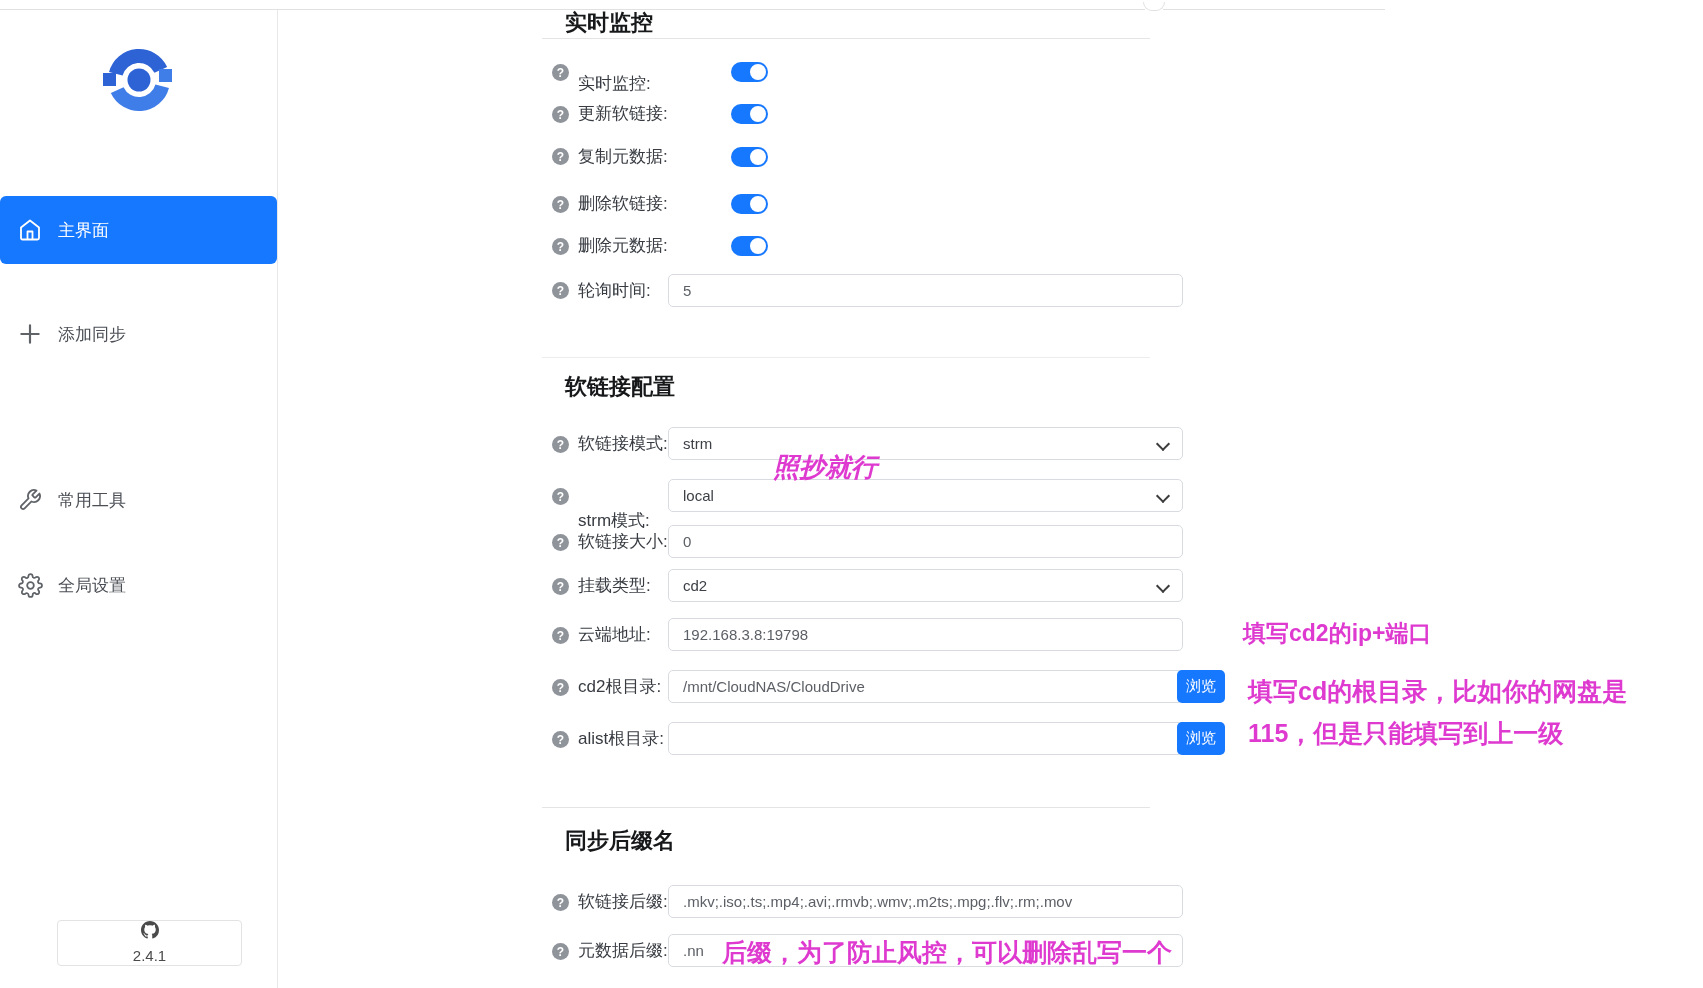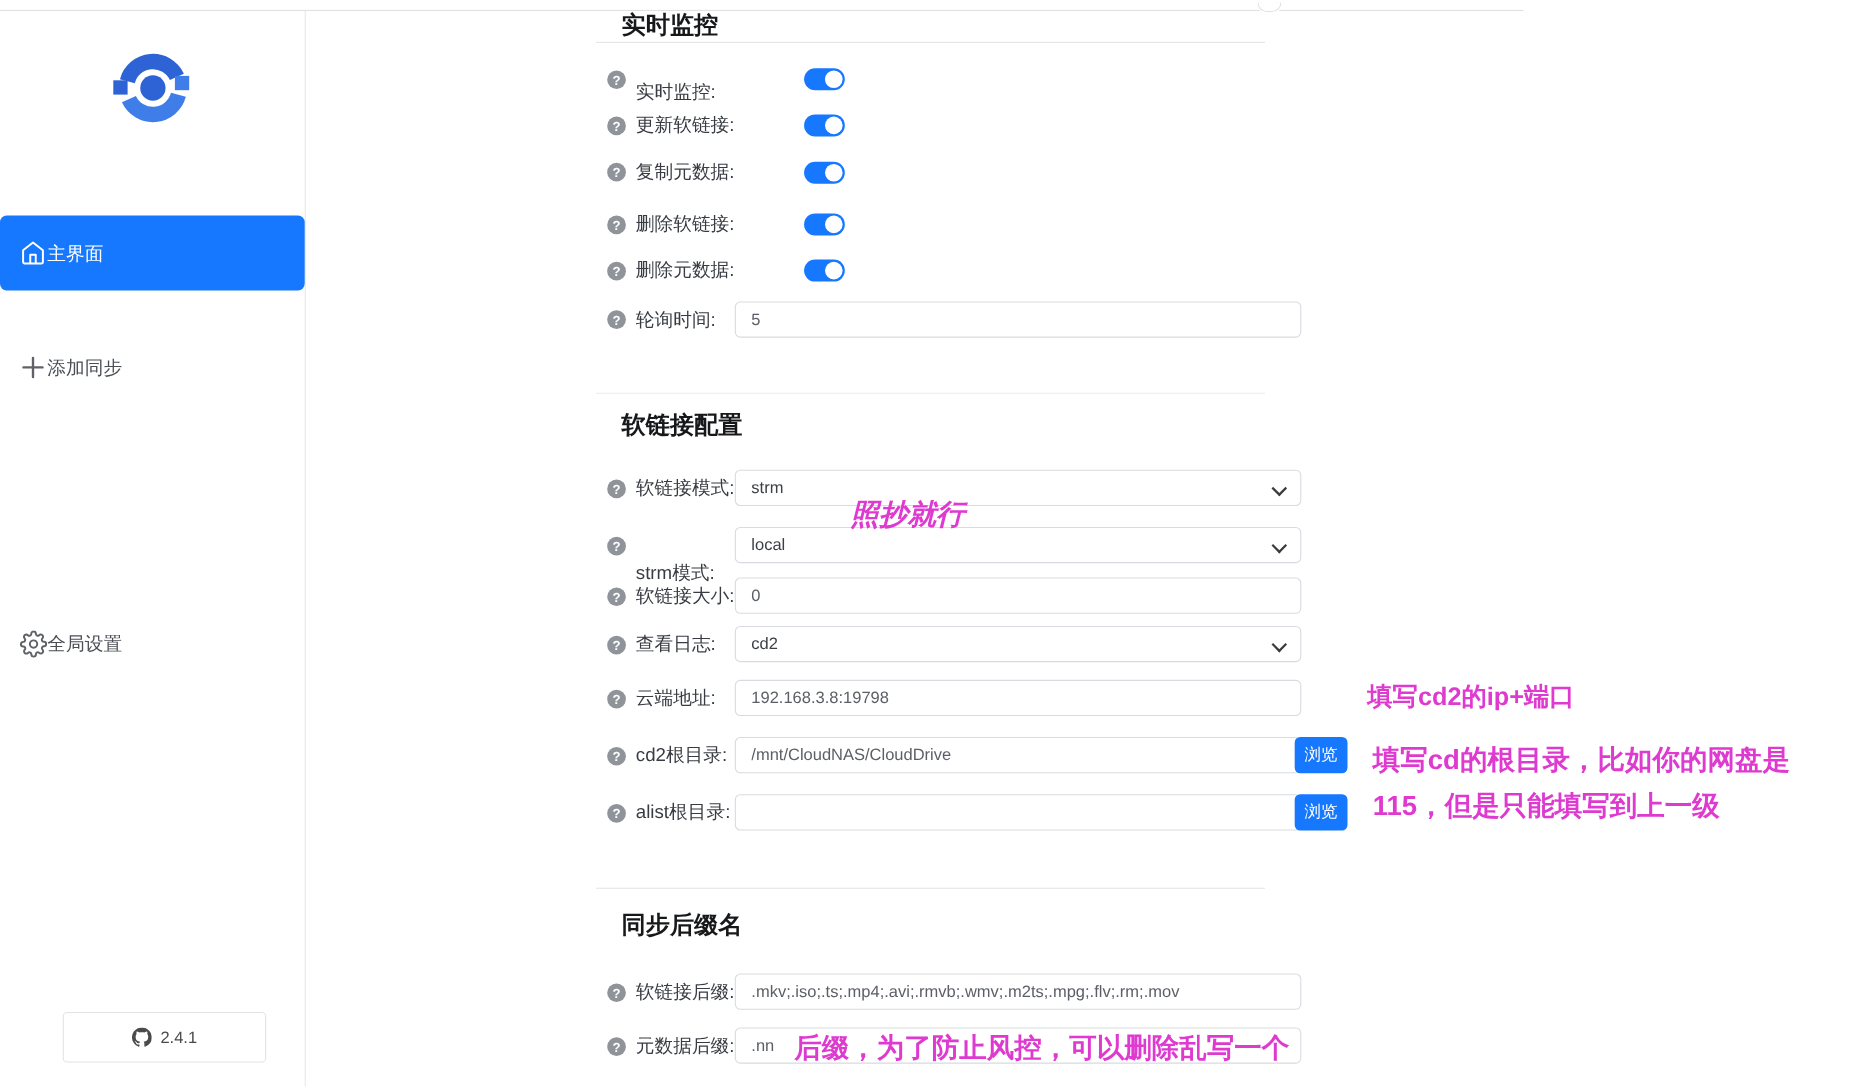--- a/index.html
+++ b/index.html
@@ -14,28 +14,28 @@
   
   .sidebar{position:absolute;left:0;top:10px;width:277px;height:978px;background:#fff;border-right:1px solid #e8e8e8;}
   .brand{position:absolute;top:30px;left:0;width:277px;text-align:center;}
   .brand svg{display:block;margin:0 auto;}
   .wordmark{margin-top:2px;font-size:30px;font-weight:800;letter-spacing:.5px;}
   .wm-auto{color:#32383f;}
   .wm-sym{color:#2b6bdb;}
 
   .nav-item{position:absolute;left:0;width:277px;height:64px;display:flex;align-items:center;cursor:pointer;}
   .nav-item .nicon{margin-left:17px;width:26px;height:26px;color:#5f6368;flex:0 0 auto;display:flex;align-items:center;justify-content:center;}
-  .nav-item .nlabel{font-size:17px;color:#4b4f55;}
+  .nav-item .nlabel{margin-left:15px;font-size:17px;color:#4b4f55;}
   .nav-item.active{top:186px;height:68px;background:#1677ff;border-radius:6px;}
   .nav-item.active .nicon{color:#fff;}
   .nav-item.active .nlabel{color:#fff;}
   .ni-1{top:292px;} .ni-2{top:376px;} .ni-3{top:458px;} .ni-4{top:543px;}
 
   .version-box{position:absolute;left:57px;top:910px;width:183px;height:44px;border:1px solid #e3e3e3;border-radius:4px;
-    display:flex;align-items:center;justify-content:center;gap:8px;color:#4a4a4a;font-size:15px;cursor:pointer;background:#fff;}
+    display:flex;align-items:center;gap:8px;color:#4a4a4a;font-size:15px;cursor:pointer;background:#fff;flex-direction:column;}
 
   
   .sec-title{position:absolute;left:565px;font-size:22px;font-weight:700;color:#17181a;white-space:nowrap;}
   .hr{position:absolute;left:542px;width:608px;height:1px;background:#e4e4e4;}
 
   .qicon{position:absolute;left:552px;width:17px;height:17px;border-radius:50%;background:#8f939a;color:#fff;
     font-size:12px;font-weight:700;display:flex;align-items:center;justify-content:center;line-height:1;}
   .flabel{position:absolute;left:578px;font-size:17px;color:#383c42;line-height:22px;white-space:nowrap;}
 
   .switch{position:absolute;left:731px;width:37px;height:20px;border-radius:10px;background:#1677ff;cursor:pointer;}
@@ -90,20 +90,28 @@
     <div class="nav-item ni-1">
       <span class="nicon">
         <svg width="26" height="26" viewBox="0 0 24 24" fill="none" stroke="currentColor" stroke-width="2" stroke-linecap="round">
             <path d="M12 4v16M4 12h16"></path>
           </svg>
       </span>
       <span class="nlabel">添加同步</span>
     </div>
 
 
+    <div class="nav-item ni-3">
+      <span class="nicon">
+        <svg width="24" height="24" viewBox="0 0 24 24" fill="none" stroke="currentColor" stroke-width="1.8" stroke-linejoin="round">
+            <path d="M14.7 6.3a1 1 0 0 0 0 1.4l1.6 1.6a1 1 0 0 0 1.4 0l3.77-3.77a6 6 0 0 1-7.94 7.94l-6.91 6.91a2.12 2.12 0 0 1-3-3l6.91-6.91a6 6 0 0 1 7.94-7.94l-3.76 3.76z"></path>
+          </svg>
+      </span>
+      <span class="nlabel">常用工具</span>
+    </div>
 
     <div class="nav-item ni-4">
       <span class="nicon">
         <svg width="25" height="25" viewBox="0 0 24 24" fill="none" stroke="currentColor" stroke-width="1.7" stroke-linejoin="round">
             <circle cx="12" cy="12" r="3.2"></circle>
             <path d="M19.4 15a1.65 1.65 0 0 0 .33 1.82l.06.06a2 2 0 0 1 0 2.83 2 2 0 0 1-2.83 0l-.06-.06a1.65 1.65 0 0 0-1.82-.33 1.65 1.65 0 0 0-1 1.51V21a2 2 0 0 1-2 2 2 2 0 0 1-2-2v-.09A1.65 1.65 0 0 0 9 19.4a1.65 1.65 0 0 0-1.82.33l-.06.06a2 2 0 0 1-2.83 0 2 2 0 0 1 0-2.83l.06-.06a1.65 1.65 0 0 0 .33-1.82 1.65 1.65 0 0 0-1.51-1H3a2 2 0 0 1-2-2 2 2 0 0 1 2-2h.09A1.65 1.65 0 0 0 4.6 9a1.65 1.65 0 0 0-.33-1.82l-.06-.06a2 2 0 0 1 0-2.83 2 2 0 0 1 2.83 0l.06.06a1.65 1.65 0 0 0 1.82.33H9a1.65 1.65 0 0 0 1-1.51V3a2 2 0 0 1 2-2 2 2 0 0 1 2 2v.09a1.65 1.65 0 0 0 1 1.51 1.65 1.65 0 0 0 1.82-.33l.06-.06a2 2 0 0 1 2.83 0 2 2 0 0 1 0 2.83l-.06.06a1.65 1.65 0 0 0-.33 1.82V9a1.65 1.65 0 0 0 1.51 1H21a2 2 0 0 1 2 2 2 2 0 0 1-2 2h-.09a1.65 1.65 0 0 0-1.51 1z"></path>
           </svg>
       </span>
       <span class="nlabel">全局设置</span>
     </div>
@@ -158,21 +166,21 @@
   <div class="fselect" style="top:479px;">
     <span class="sval">local</span>
     <span class="chev"></span>
   </div>
 
   <span class="qicon" style="top:534px;">?</span>
   <span class="flabel" style="top:531px;">软链接大小:</span>
   <input class="tinput" style="top: 525px;" value="0">
 
   <span class="qicon" style="top:578px;">?</span>
-  <span class="flabel" style="top:575px;">查看日志:</span>
+  <span class="flabel" style="top:575px;">挂载类型:</span>
   <div class="fselect" style="top:569px;">
     <span class="sval">cd2</span>
     <span class="chev"></span>
   </div>
 
   <span class="qicon" style="top:627px;">?</span>
   <span class="flabel" style="top:624px;">云端地址:</span>
   <input class="tinput" style="top: 618px;" value="192.168.3.8:19798">
 
   <span class="qicon" style="top:679px;">?</span>

